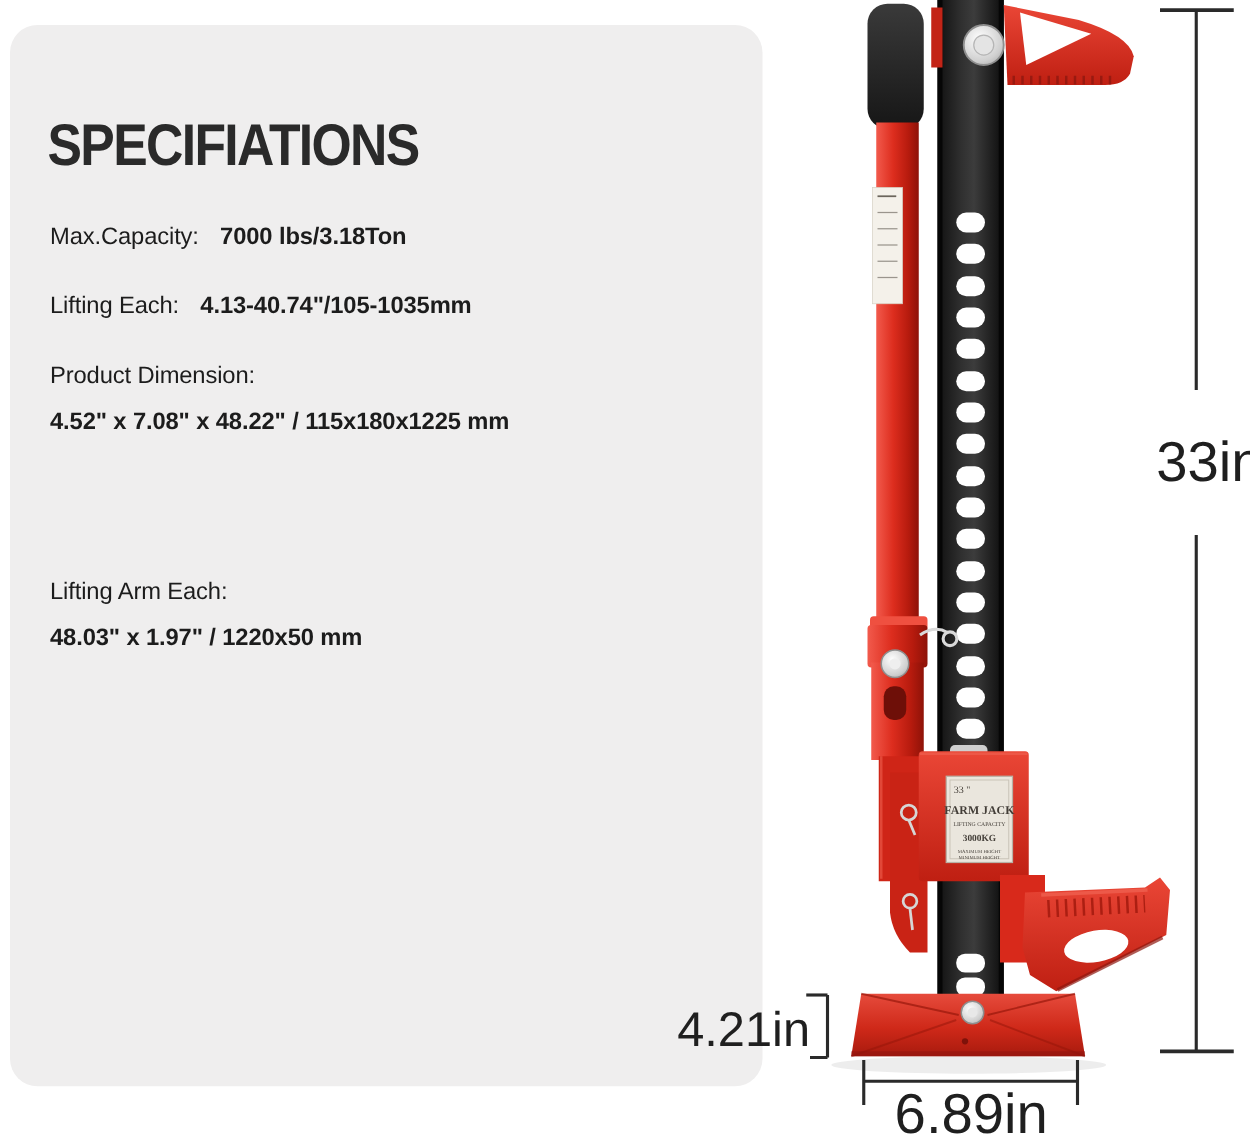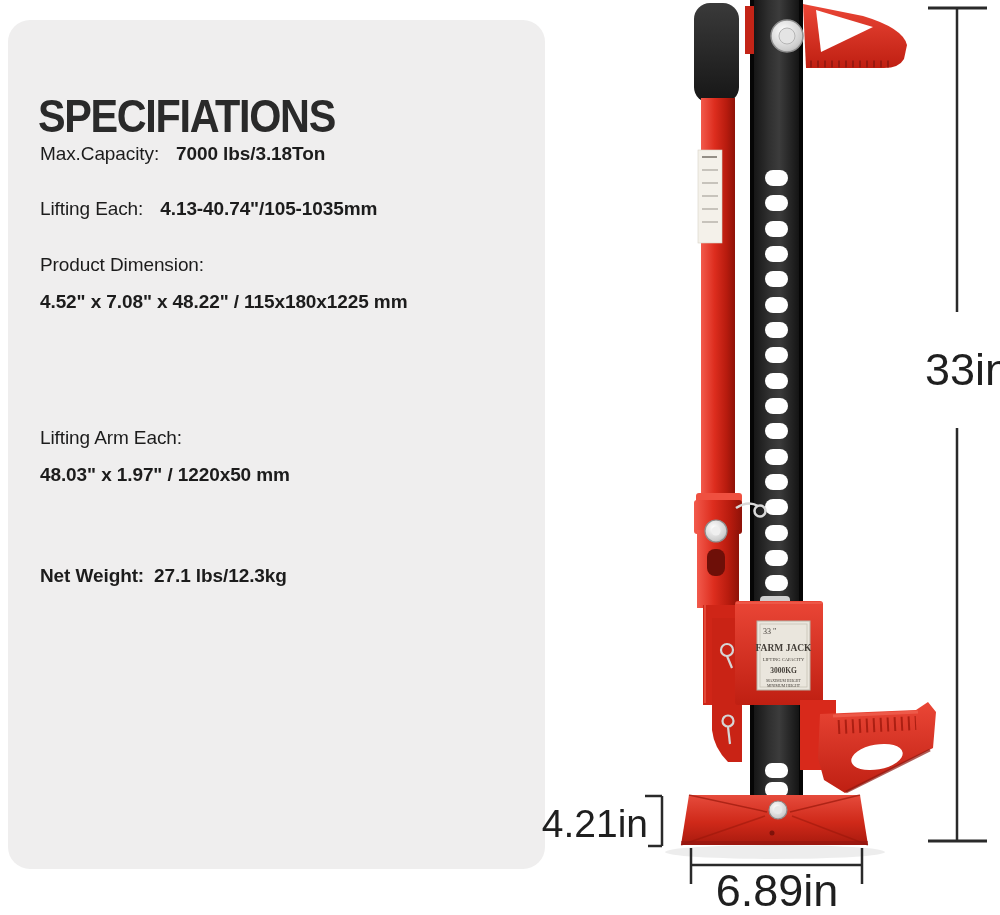--- a/index.html
+++ b/index.html
@@ -2,32 +2,32 @@
 <html><head>
 <meta charset="utf-8">
 <style>
   html,body{margin:0;padding:0;background:#fff;}
   .stage{
     position:relative;width:1000px;height:915px;background:#ffffff;overflow:hidden;
     font-family:"Liberation Sans",sans-serif;
   }
   
   .spec-panel{
-    position:absolute;left:8px;top:20px;width:537px;height:849px;
+    position:absolute;left:8px;top:20px;width:602px;height:849px;
     background:#efeeee;border-radius:22px;
   }
   .spec-title{
     position:absolute;left:30px;top:68px;
     font-size:47px;font-weight:700;color:#2a2a2a;
     letter-spacing:-1.5px;white-space:nowrap;
     transform:scaleX(0.88);transform-origin:left center;
   }
   .spec-row{
     position:absolute;left:40px;font-size:19px;color:#1c1c1c;
-    white-space:nowrap;letter-spacing:-0.1px;line-height:24px;
+    white-space:nowrap;letter-spacing:-0.1px;line-height:24px;margin-top:36px;
   }
   .spec-row .lbl{font-weight:400;}
   .spec-row .val{font-weight:700;}
   .inline .val{margin-left:17px;}
   .tight .val{margin-left:10px;}
   .block .val{display:block;margin-top:13px;}
   .bold-label .lbl{font-weight:700;}
   .r1{top:142px}.r2{top:197px}.r3{top:253px}.r4{top:340px}
   .r5{top:426px}.r6{top:512px}.r7{top:564px}
   
@@ -48,23 +48,20 @@
     <span class="lbl">Max.Capacity:</span><span class="val">7000 lbs/3.18Ton</span>
   </div>
   <div class="spec-row inline r2">
     <span class="lbl">Lifting Each:</span><span class="val">4.13-40.74"/105-1035mm</span>
   </div>
   <div class="spec-row block r3">
     <span class="lbl">Product Dimension:</span><span class="val">4.52" x 7.08" x 48.22" / 115x180x1225 mm</span>
   </div>
   <div class="spec-row block r5">
     <span class="lbl">Lifting Arm Each:</span><span class="val">48.03" x 1.97" / 1220x50 mm</span>
-  </div>
-  <div class="spec-row inline tight bold-label r7">
-    <span class="lbl">Net Weight:</span><span class="val">27.1 lbs/12.3kg</span>
   </div>
 
   <svg class="diagram-svg" viewBox="0 0 1000 915">
     <defs>
       <linearGradient id="gBeam" x1="0" y1="0" x2="1" y2="0">
         <stop offset="0" stop-color="#101010"></stop>
           <stop offset="0.35" stop-color="#2f2f2f"></stop>
         <stop offset="0.55" stop-color="#3c3c3c"></stop>
           <stop offset="1" stop-color="#0c0c0c"></stop>
       </linearGradient>

